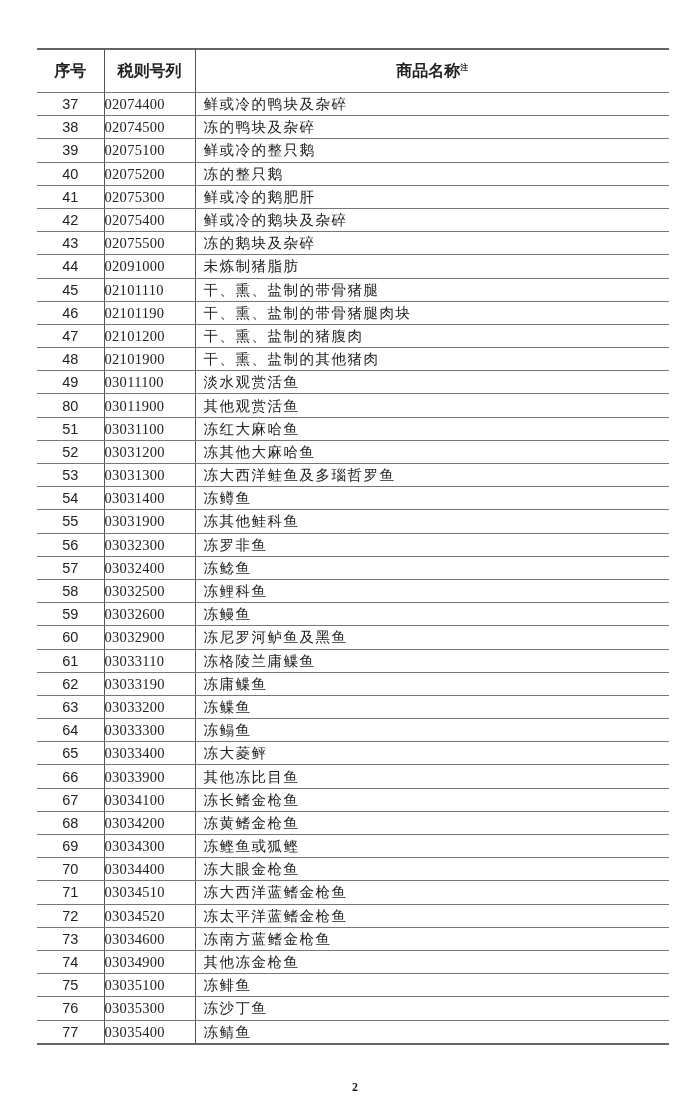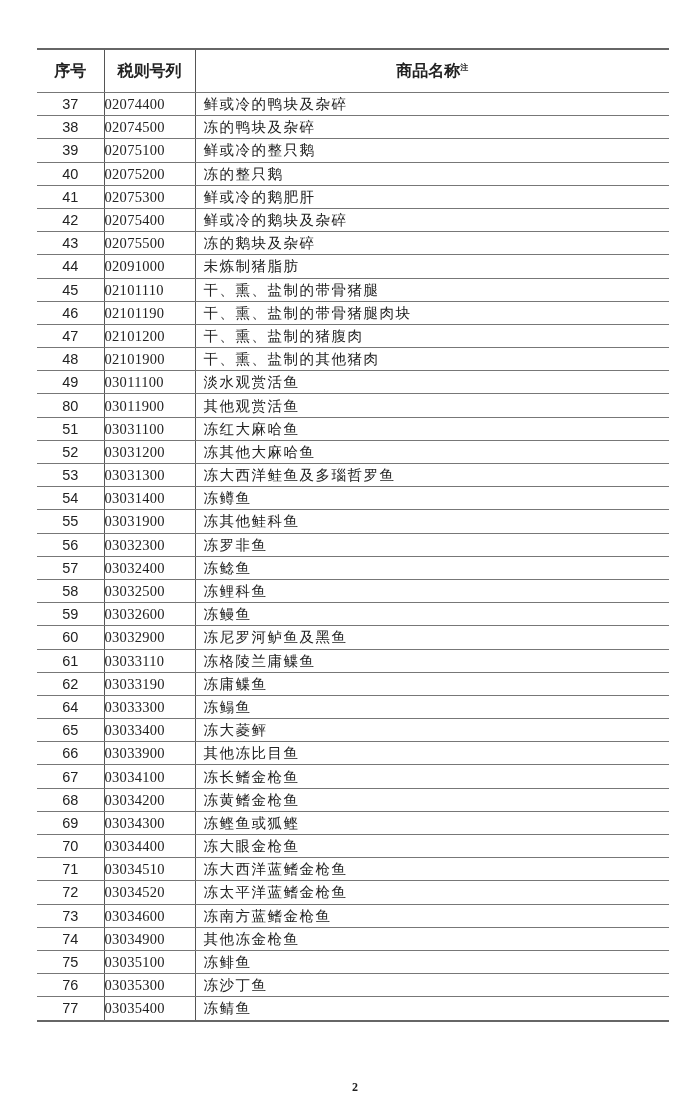--- a/index.html
+++ b/index.html
@@ -169,20 +169,25 @@
           <td class="seq">61</td>
           <td class="code">03033110</td>
           <td class="name">冻格陵兰庸鲽鱼</td>
         </tr>
         <tr>
           <td class="seq">62</td>
           <td class="code">03033190</td>
           <td class="name">冻庸鲽鱼</td>
         </tr>
         <tr>
+          <td class="seq">63</td>
+          <td class="code">03033200</td>
+          <td class="name">冻鲽鱼</td>
+        </tr>
+        <tr>
           <td class="seq">64</td>
           <td class="code">03033300</td>
           <td class="name">冻鳎鱼</td>
         </tr>
         <tr>
           <td class="seq">65</td>
           <td class="code">03033400</td>
           <td class="name">冻大菱鲆</td>
         </tr>
         <tr>

